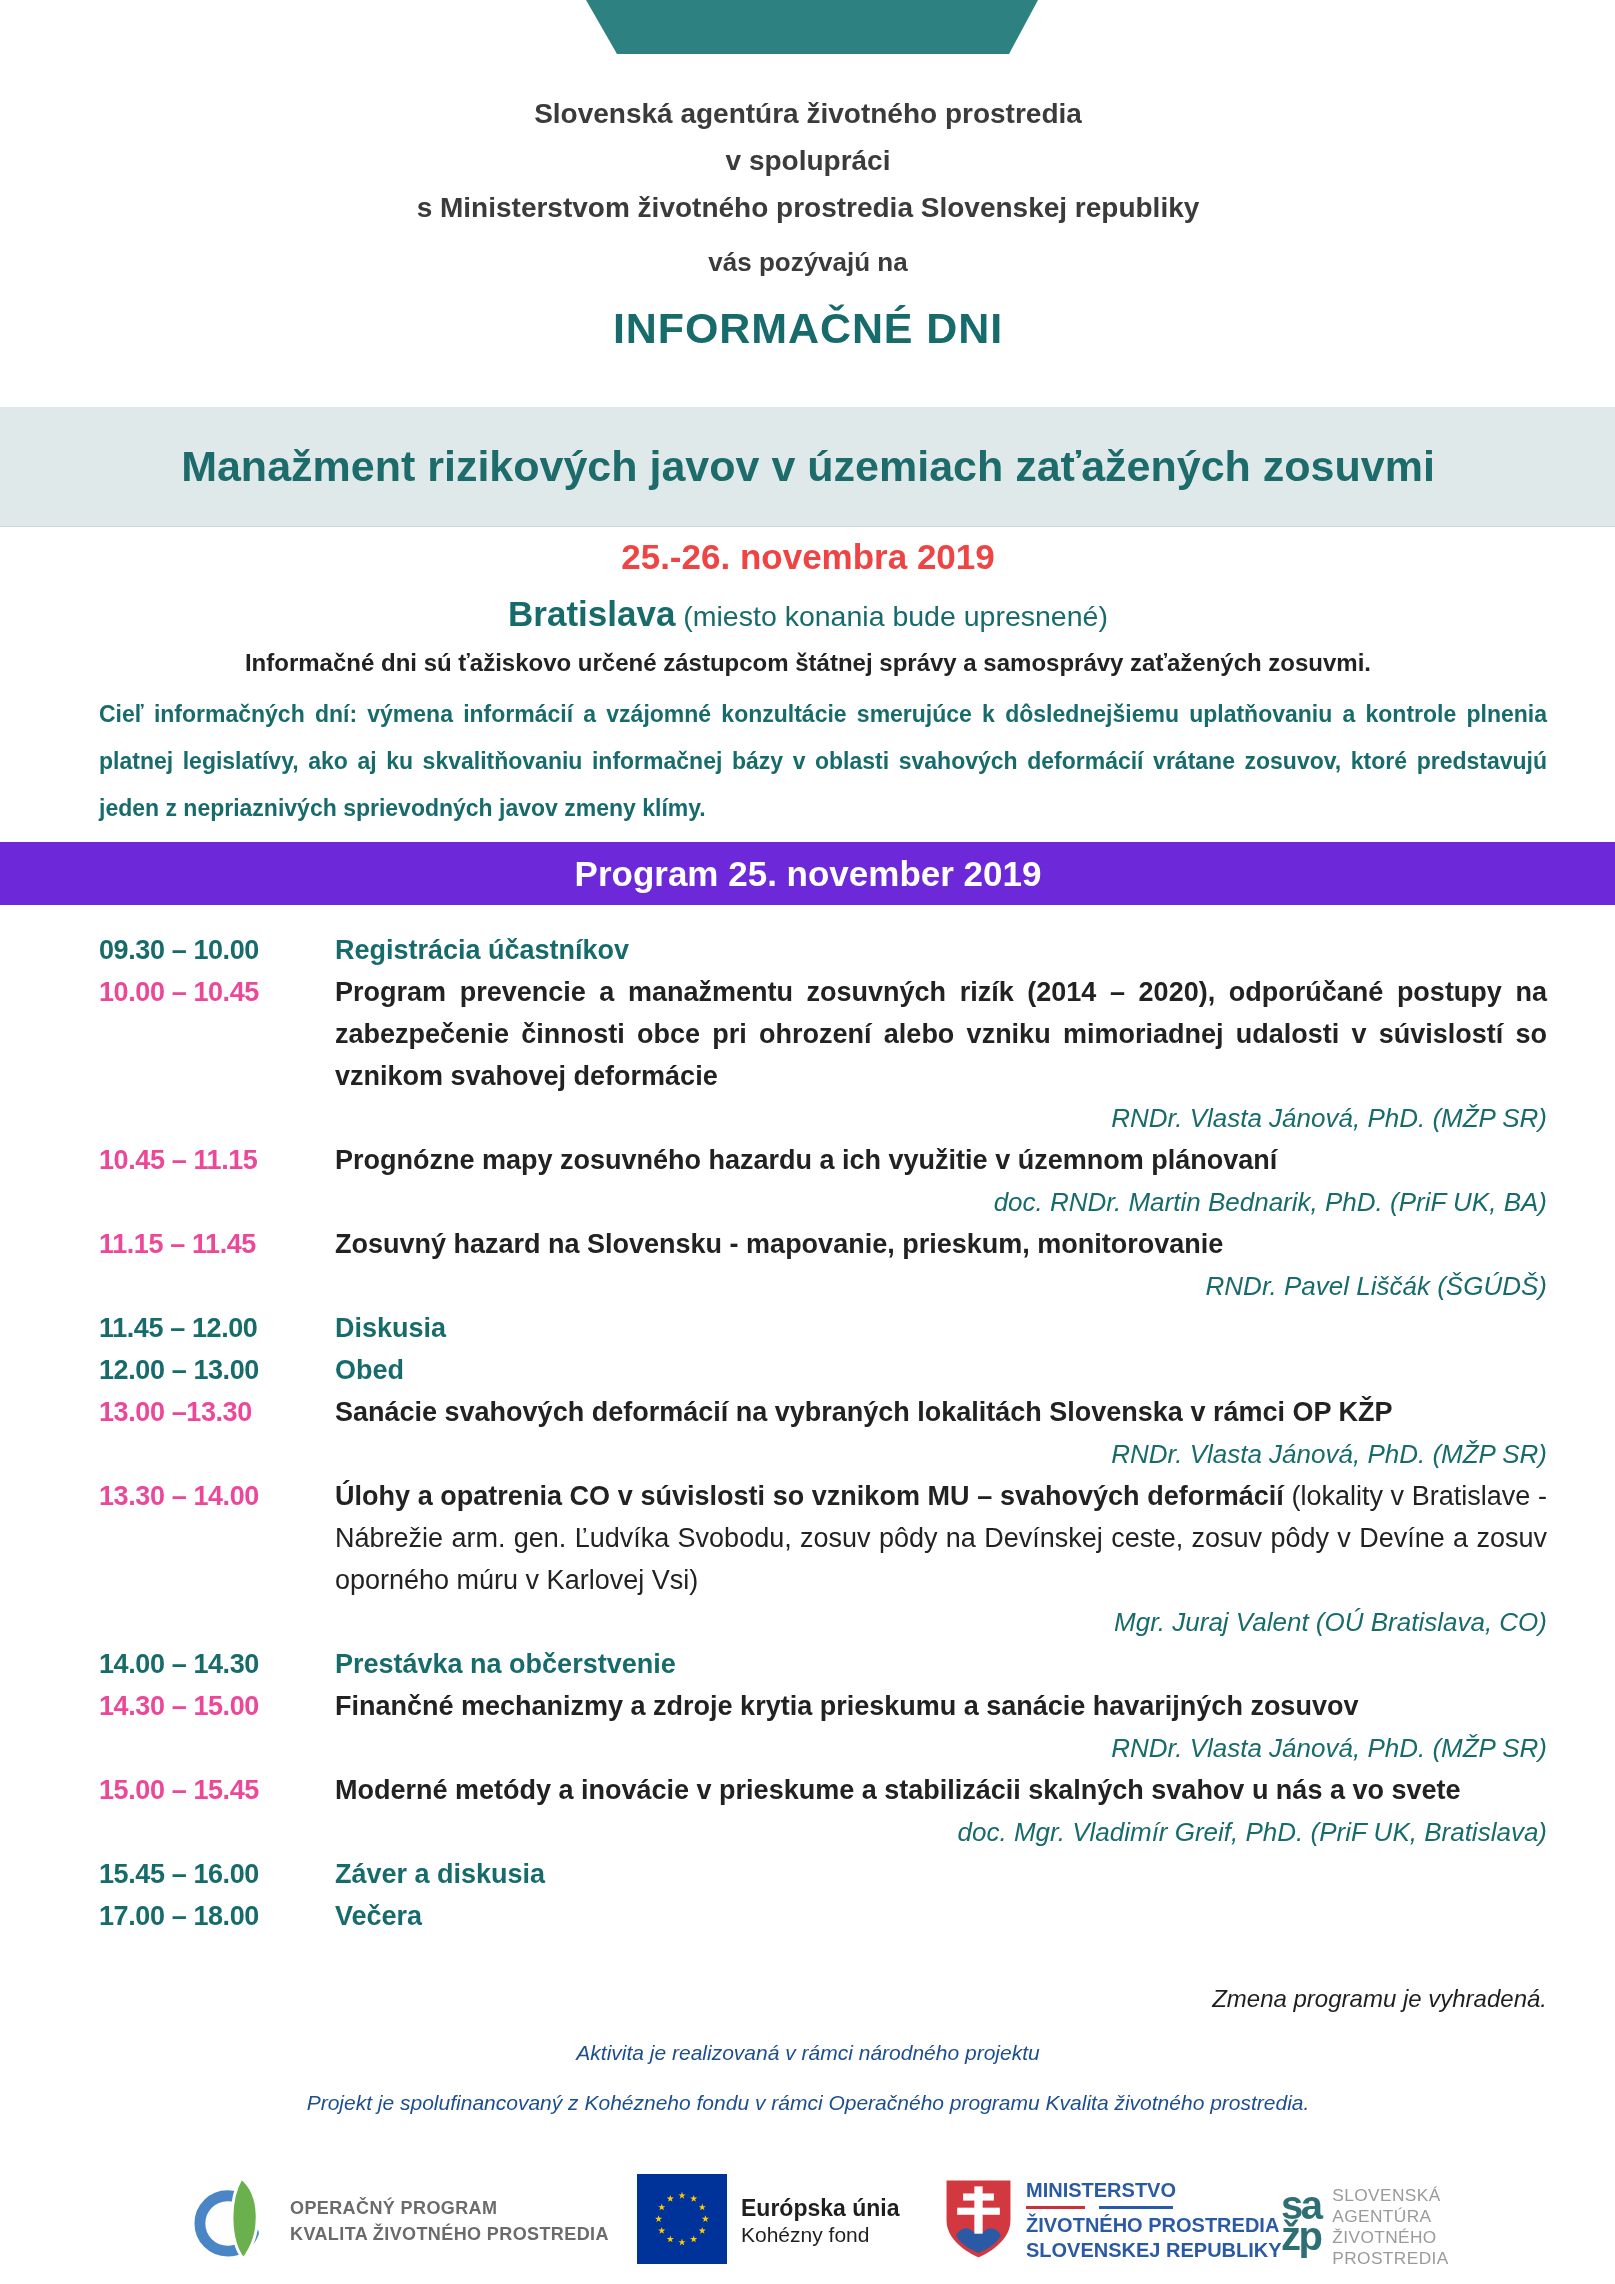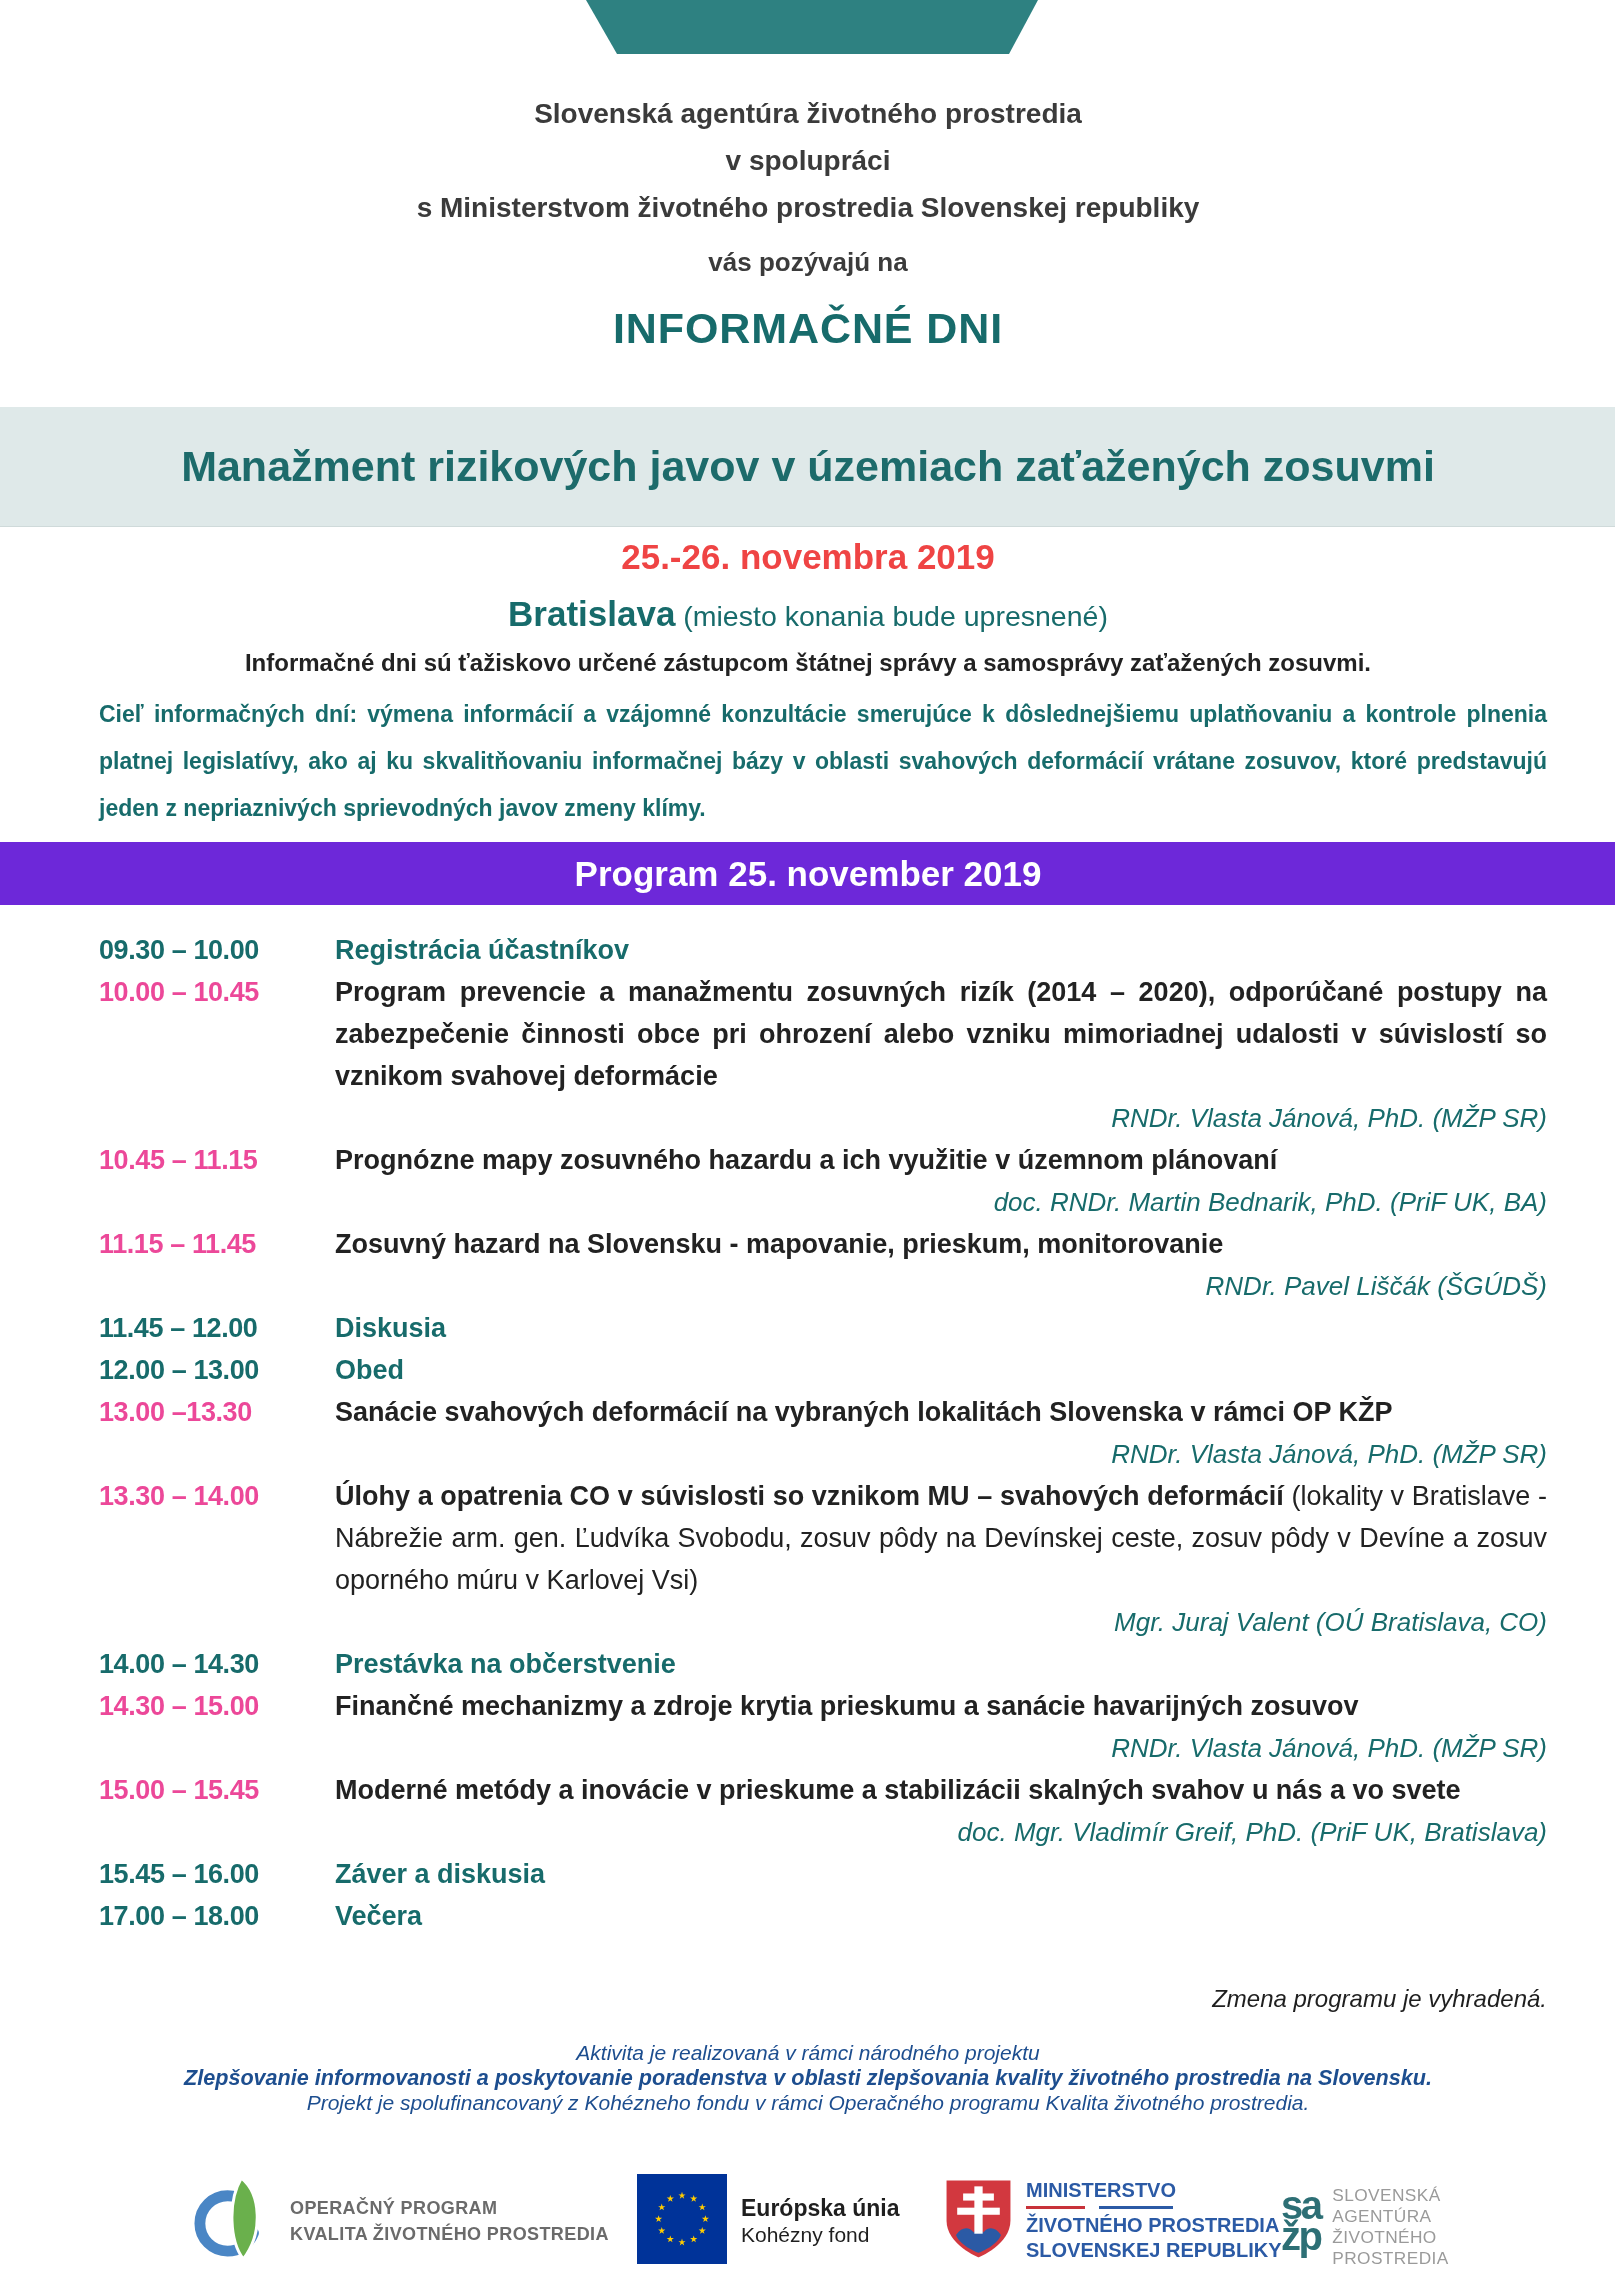--- a/index.html
+++ b/index.html
@@ -160,21 +160,20 @@
       </div>
       <div class="prow teal">
         <div class="ptime">17.00 – 18.00</div>
         <div class="ptitle"><span class="tb">Večera</span></div>
       </div>
     </div>
 
   <div class="change-note">Zmena programu je vyhradená.</div>
 
   <div class="fnote fnote1">Aktivita je realizovaná v rámci národného projektu</div>
-  <div class="fnote fnote2">Zlepšovanie informovanosti a poskytovanie poradenstva v oblasti zlepšovania kvality životného prostredia na Slovensku.</div>
   <div class="fnote fnote3">Projekt je spolufinancovaný z Kohézneho fondu v rámci Operačného programu Kvalita životného prostredia.</div>
 
   <div class="logo logo-op">
     <span class="icon">
       <svg width="79" height="95" viewBox="0 0 80 96">
         <circle cx="36" cy="52" r="28" fill="none" stroke="#4a86c5" stroke-width="11" stroke-dasharray="132 44" stroke-dashoffset="-10" stroke-linecap="round"></circle>
         <path d="M50,6 C70,22 72,62 52,88 C38,70 36,30 50,6 Z" fill="#6ab04c" stroke="#ffffff" stroke-width="3"></path>
       </svg>
     </span>
     <span class="op-text">

